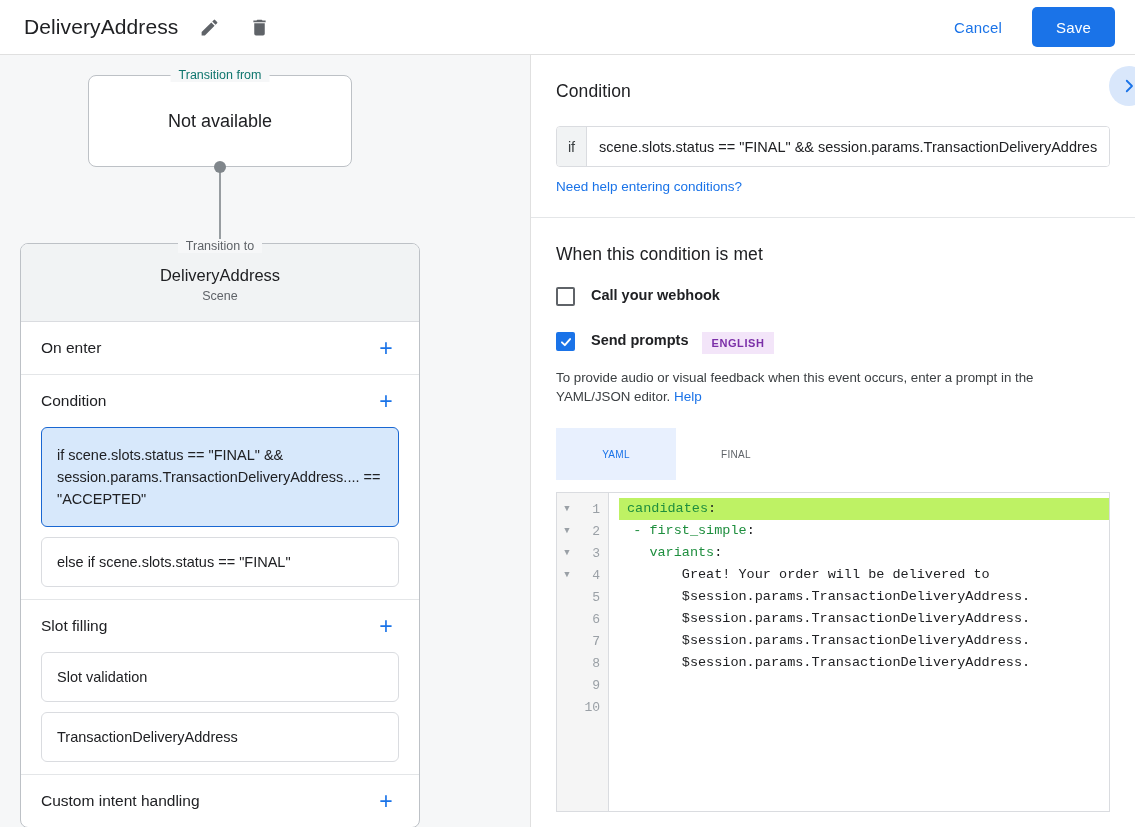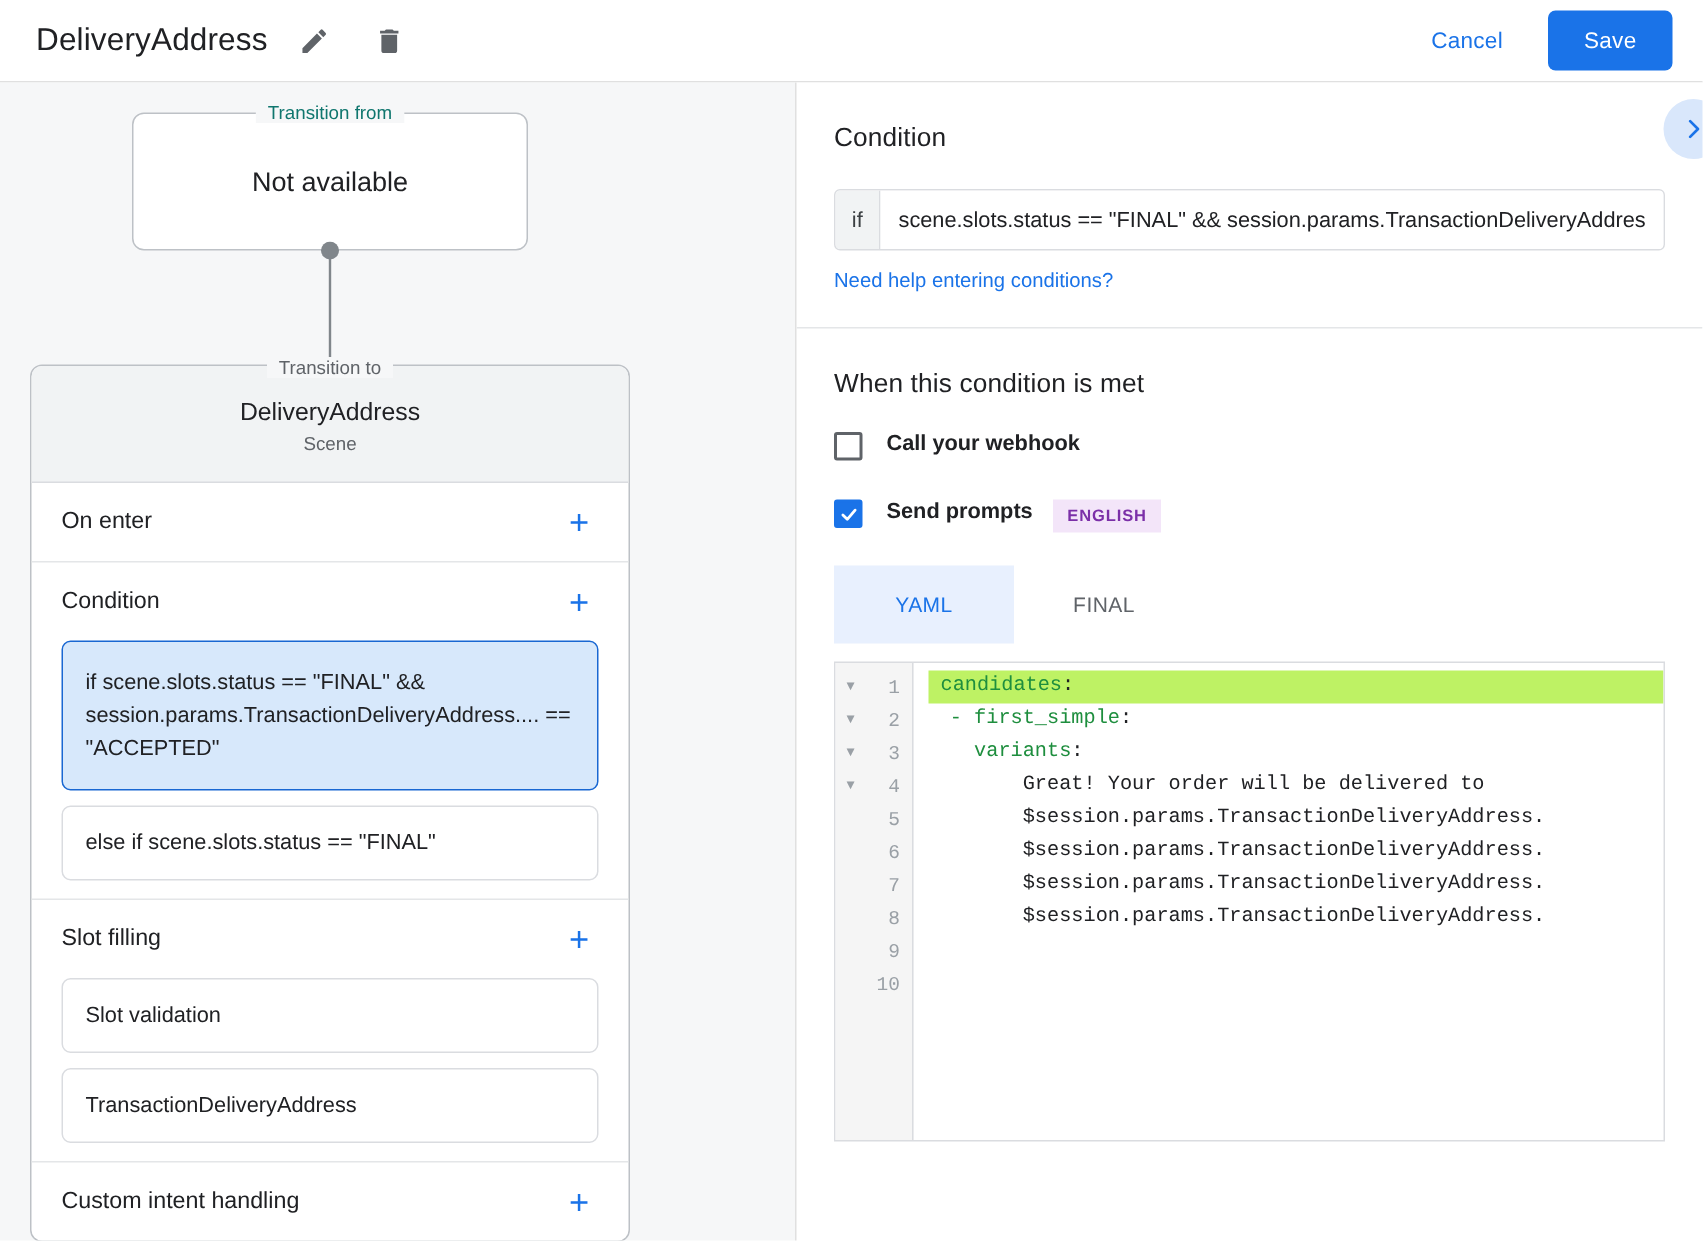--- a/index.html
+++ b/index.html
@@ -200,21 +200,21 @@
   }
   .helper-text {
     margin-top: 14px; font-size: 13.3px; color: #3c4043; line-height: 19px;
     max-width: 560px;
   }
 
   .tabs { display: flex; margin-top: 22px; }
   .tab {
     width: 120px; height: 52px;
     display: flex; align-items: center; justify-content: center;
-    font-size: 14px; color: #5f6368; cursor: pointer; letter-spacing: .3px;
+    font-size: 10px; color: #5f6368; cursor: pointer; letter-spacing: .3px;
   }
   .tab.active { background: #e8f0fe; color: #1a73e8; }
 
   .editor {
     margin-top: 12px;
     border: 1px solid #dadce0;
     height: 320px;
     display: flex;
     background: #fff;
     overflow: hidden;
@@ -358,20 +358,24 @@
     <div class="check-row" style="margin-top:26px;">
       <div class="checkbox checked">
         <svg width="14" height="14" viewBox="0 0 24 24">
           <path fill="none" stroke="#ffffff" stroke-width="3.2" stroke-linecap="round" stroke-linejoin="round" d="M5 12.5l5 5L19 7"></path>
         </svg>
       </div>
       <div class="check-label">Send prompts</div>
       <div class="badge">ENGLISH</div>
     </div>
 
+    <div class="helper-text">
+      <span>To provide audio or visual feedback when this event occurs, enter a prompt in the YAML/JSON editor.</span>
+      <a class="link">Help</a>
+    </div>
 
     <div class="tabs">
       <div class="tab active">YAML</div>
       <div class="tab">FINAL</div>
     </div>
 
     <div class="editor">
       <div class="gutter" id="editor-gutter">
           <div class="gutter-row">
             <div class="fold">▼</div>

